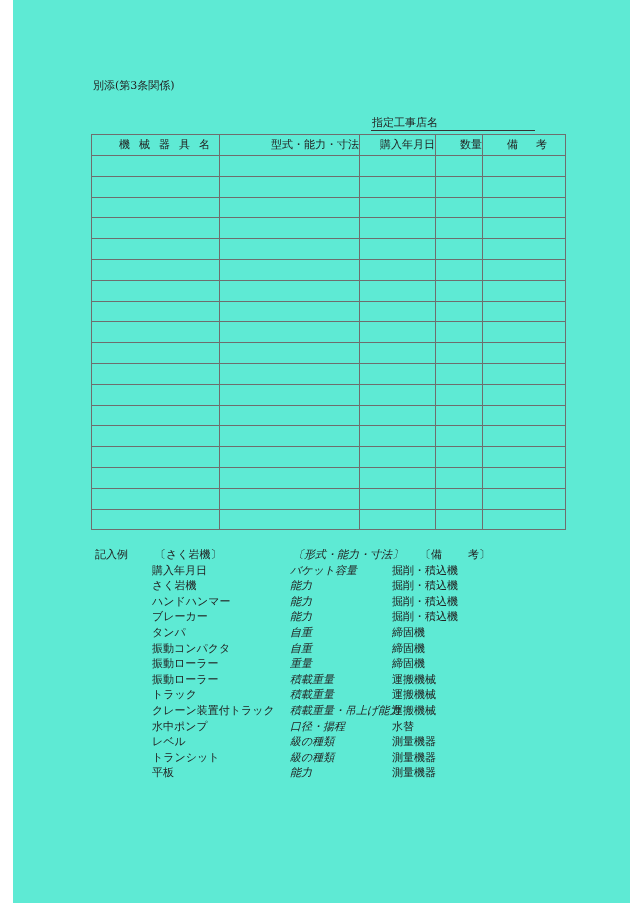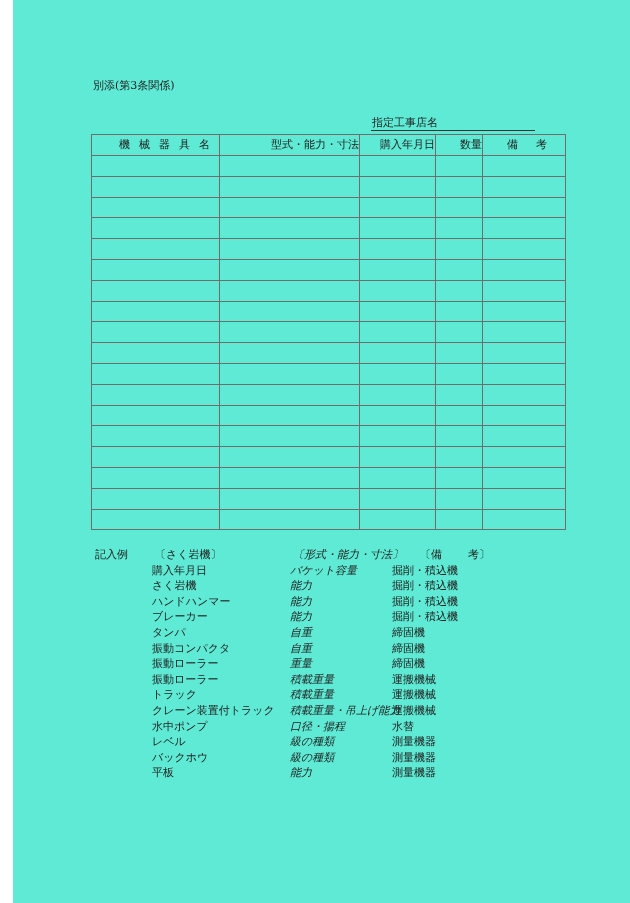--- a/index.html
+++ b/index.html
@@ -334,21 +334,21 @@
           <span class="ex-c1">水中ポンプ</span>
           <span class="ex-c2">口径・揚程</span>
           <span class="ex-c3">水替</span>
         </div>
         <div class="ex-row">
           <span class="ex-c1">レベル</span>
           <span class="ex-c2">級の種類</span>
           <span class="ex-c3">測量機器</span>
         </div>
         <div class="ex-row">
-          <span class="ex-c1">バックホウ</span>
+          <span class="ex-c1">トランシット</span>
           <span class="ex-c2">級の種類</span>
           <span class="ex-c3">測量機器</span>
         </div>
         <div class="ex-row">
           <span class="ex-c1">平板</span>
           <span class="ex-c2">能力</span>
           <span class="ex-c3">測量機器</span>
         </div>
       </div>
   </div>

